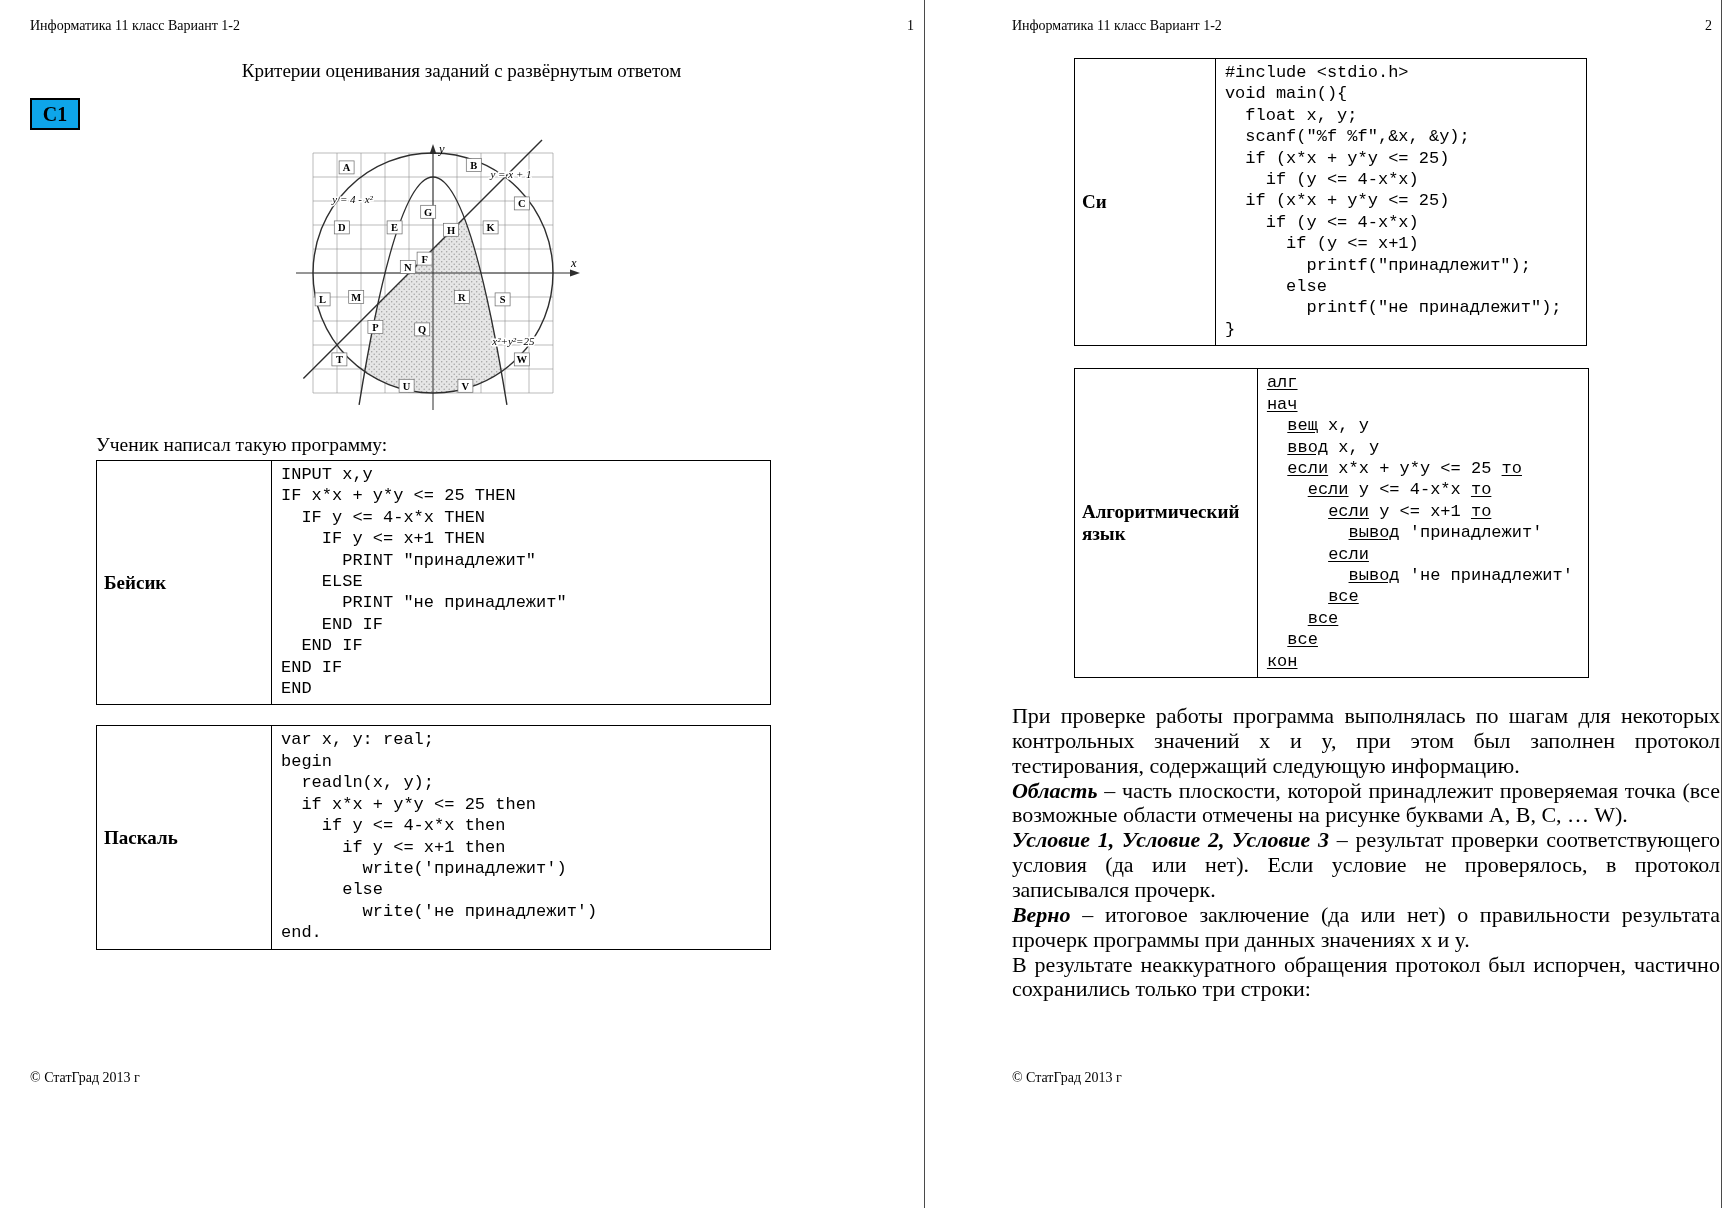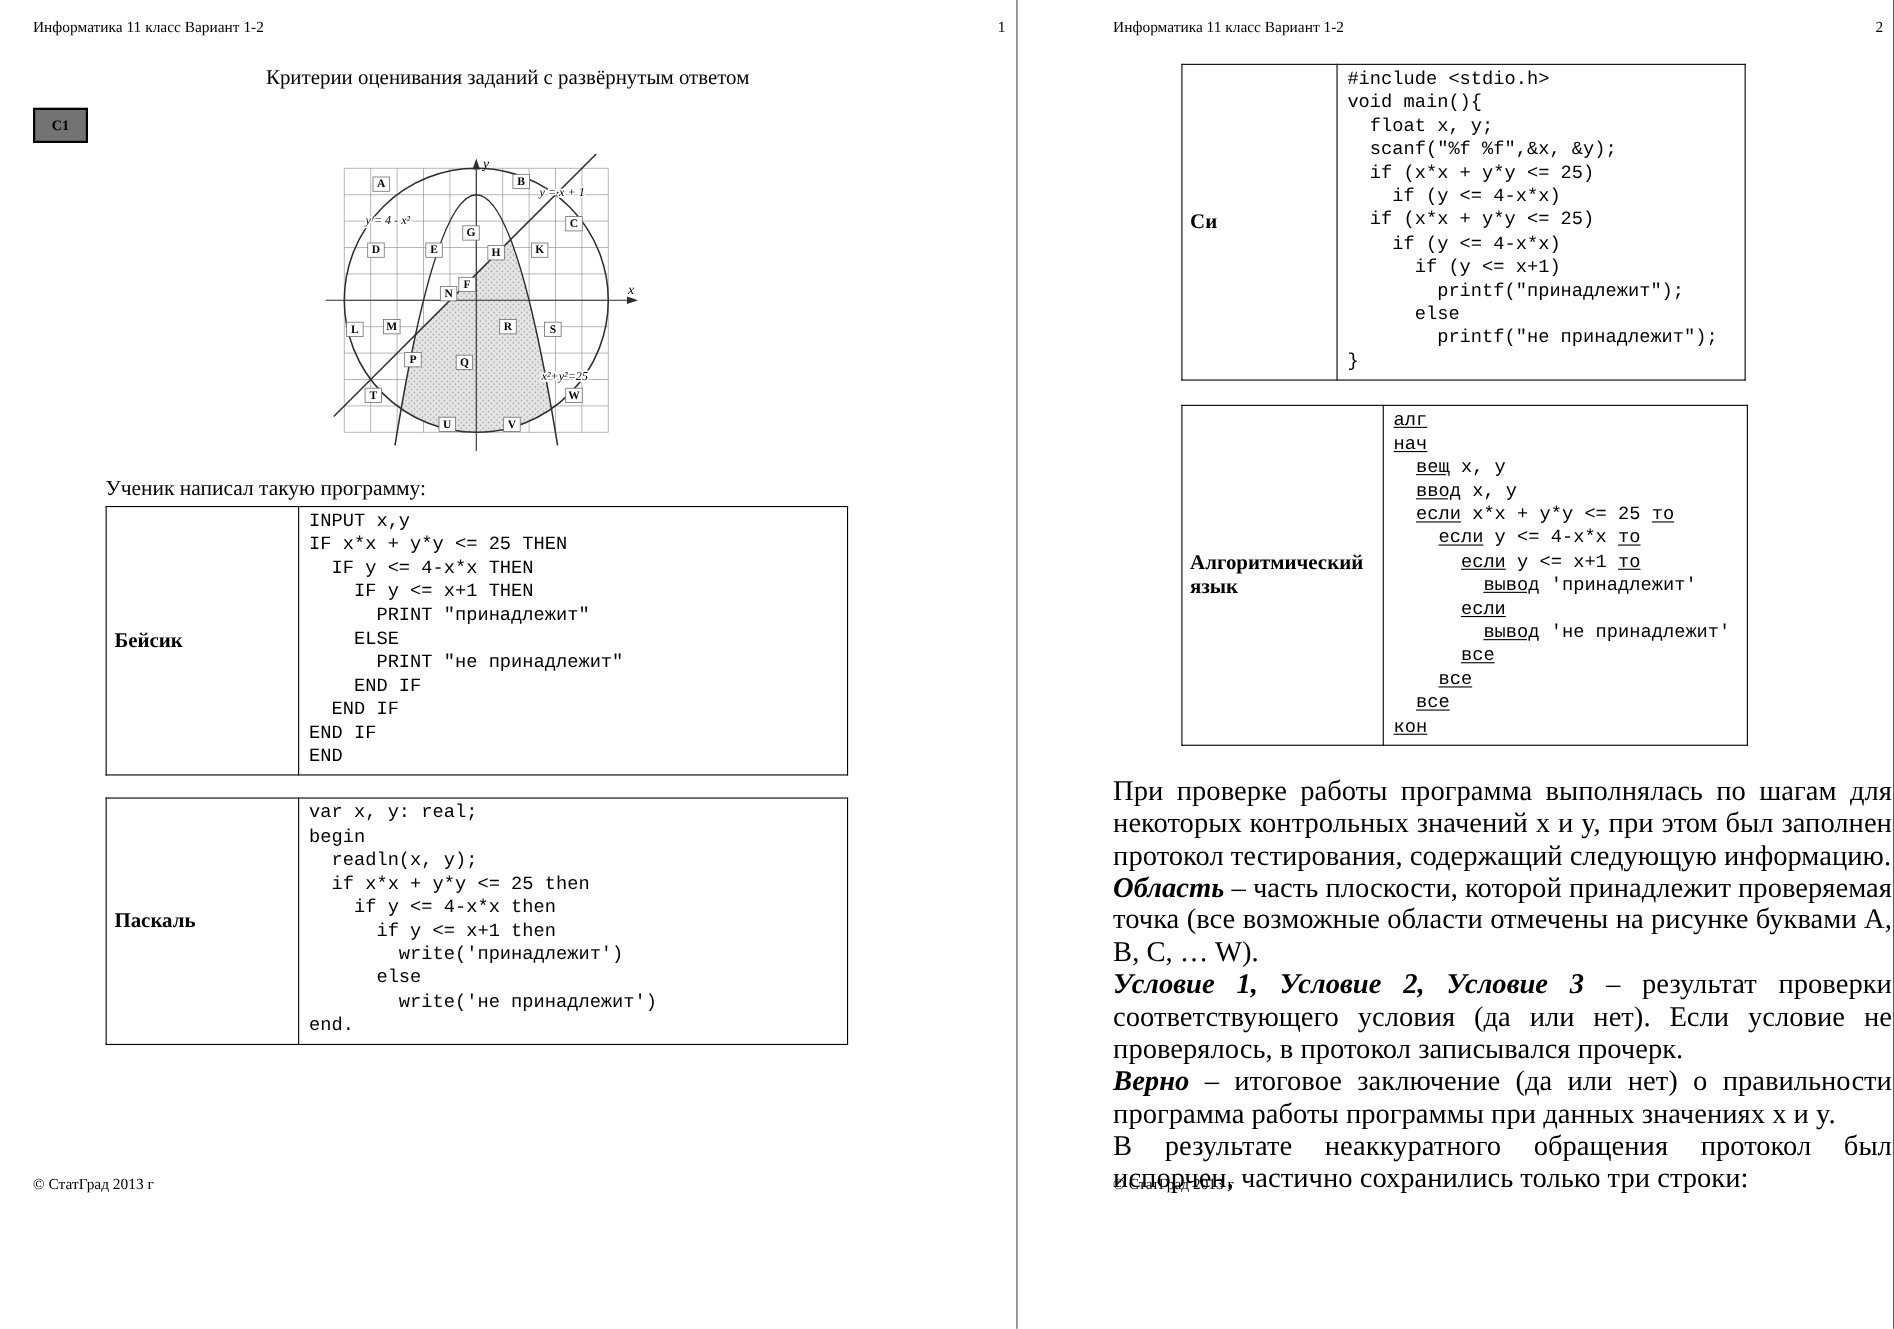--- a/index.html
+++ b/index.html
@@ -15,21 +15,21 @@
   .hdr { display:flex; justify-content:space-between; font-size:14px; }
   .page-left  .hdr { width:884px; }
   .page-right .hdr { width:700px; }
 
   .heading { width:735px; margin:26px 0 0 64px; text-align:center;
              font-size:19px; font-weight:normal; }
 
   .task-row { display:flex; gap:13px; margin-top:14px; }
   .task-box { flex:0 0 auto; width:46px; height:28px; border:2px solid #000;
               display:flex; align-items:center; justify-content:center;
-              font-weight:bold; font-size:13px; margin-top:2px; background:#737373; }
+              font-weight:bold; font-size:20px; margin-top:2px; background:#0ea5e9; }
   .task-text { width:735px; margin:0; font-size:19.5px; line-height:1.13; text-align:justify; }
 
   .region-fig { margin:8px 0 0 248px; width:310px; }
   .region-fig svg { display:block; }
   .grid line { stroke:#8f8f8f; stroke-width:0.6; }
   .curve { stroke:#2e2e2e; stroke-width:1.4; fill:none; }
   .axis  { stroke:#2e2e2e; stroke-width:1; }
   .axisarrow { fill:#2e2e2e; }
   .shade { stroke:none; }
   .letter-box { fill:#ffffff; stroke:#6a6a6a; stroke-width:0.7; }
@@ -51,21 +51,21 @@
   .t-pascal .lbl { width:160px; } .t-pascal .code { width:480px; }
   .t-pascal { margin-top:20px; }
 
   .page-right .code-table { margin-left:62px; }
   .t-c { margin-top:24px; }
   .t-c .lbl { width:126px; } .t-c .code { width:352px; }
   .t-algo { margin-top:22px; }
   .t-algo .lbl { width:168px; } .t-algo .code { width:312px; }
   .code-table u { text-decoration:underline; text-underline-offset:2px; }
 
-  .paras { width:708px; margin-top:26px; font-size:26px; line-height:1.13; }
+  .paras { width:708px; margin-top:26px; font-size:22px; line-height:1.13; }
   .paras p { margin:0; text-align:justify; }
   .lead { font-weight:bold; font-style:italic; }
 
   .footer { position:absolute; bottom:122px; font-size:14px; }
   .page-left  .footer { left:30px; }
   .page-right .footer { left:42px; }
 </style>
 </head>
 <body>
 
@@ -270,19 +270,19 @@
 <u>кон</u></pre>
             </td>
         </tr>
       </tbody>
     </table>
 
     <div class="paras">
       <p><span class="lead"></span><span>При проверке работы программа выполнялась по шагам для некоторых контрольных значений x и y, при этом был заполнен протокол тестирования, содержащий следующую информацию.</span></p>
       <p><span class="lead">Область</span><span> – часть плоскости, которой принадлежит проверяемая точка (все возможные области отмечены на рисунке буквами A, B, C, … W).</span></p>
       <p><span class="lead">Условие 1, Условие 2, Условие 3</span><span> – результат проверки соответствующего условия (да или нет). Если условие не проверялось, в протокол записывался прочерк.</span></p>
-      <p><span class="lead">Верно</span><span> – итоговое заключение (да или нет) о правильности программа работы программы при данных значениях x и y.</span></p>
+      <p><span class="lead">Верно</span><span> – итоговое заключение (да или нет) о правильности результата прочерк программы при данных значениях x и y.</span></p>
       <p><span class="lead"></span><span>В результате неаккуратного обращения протокол был испорчен, частично сохранились только три строки:</span></p>
     </div>
 
     <div class="footer">© СтатГрад 2013 г</div>
   </div>
 </div>
 
 </body></html>

